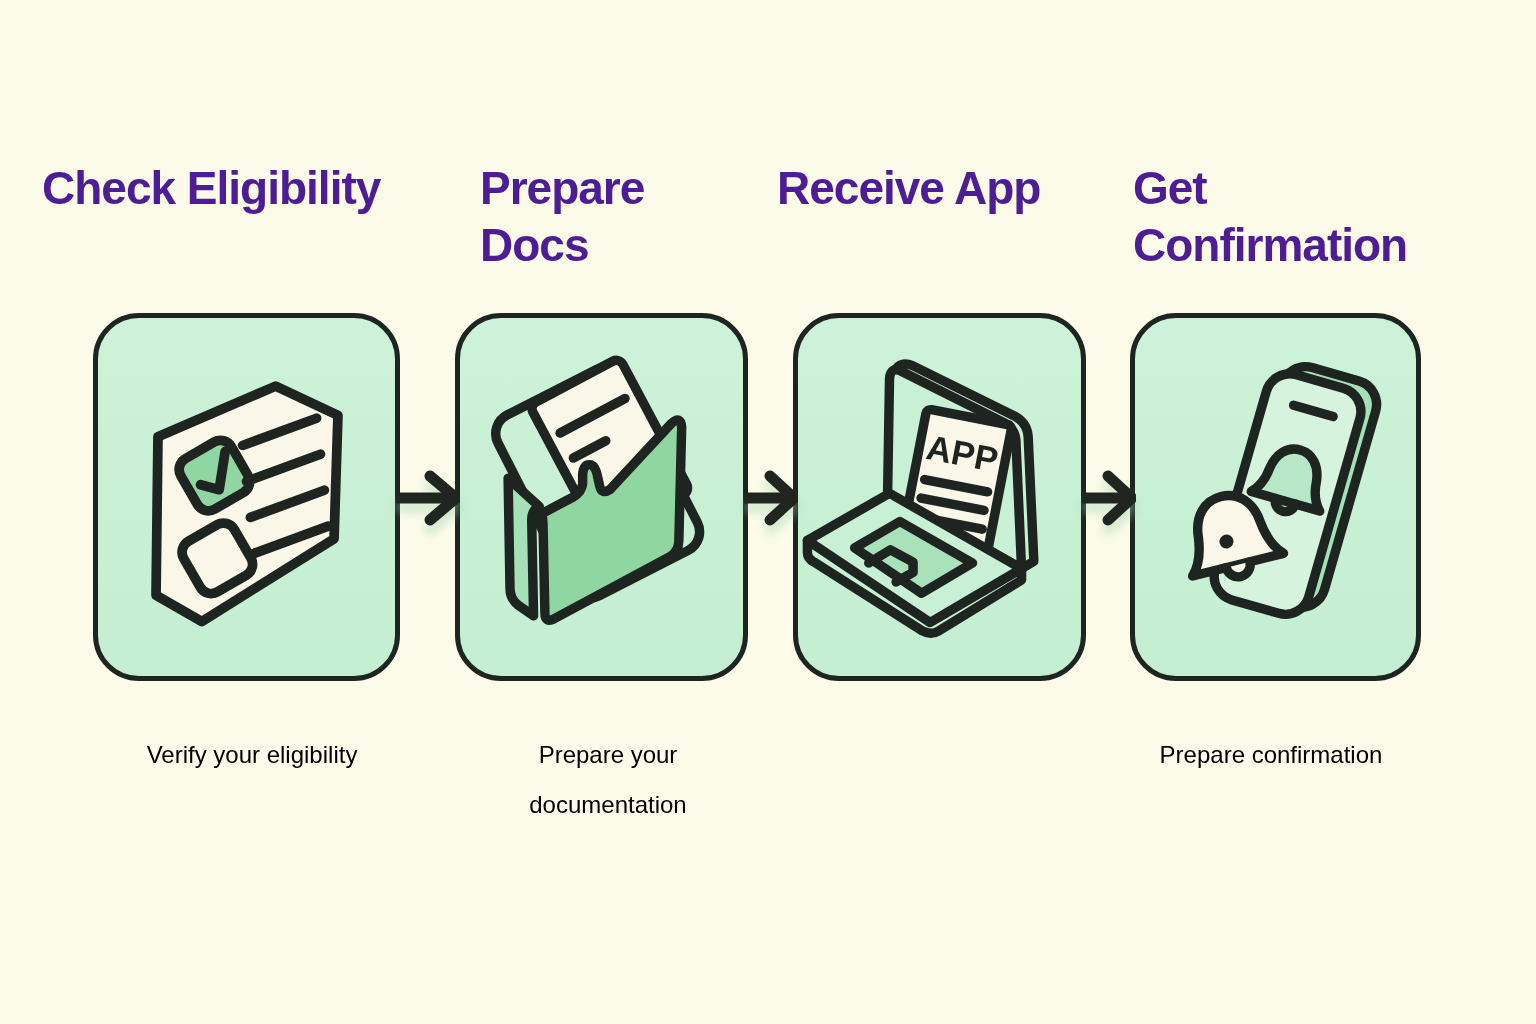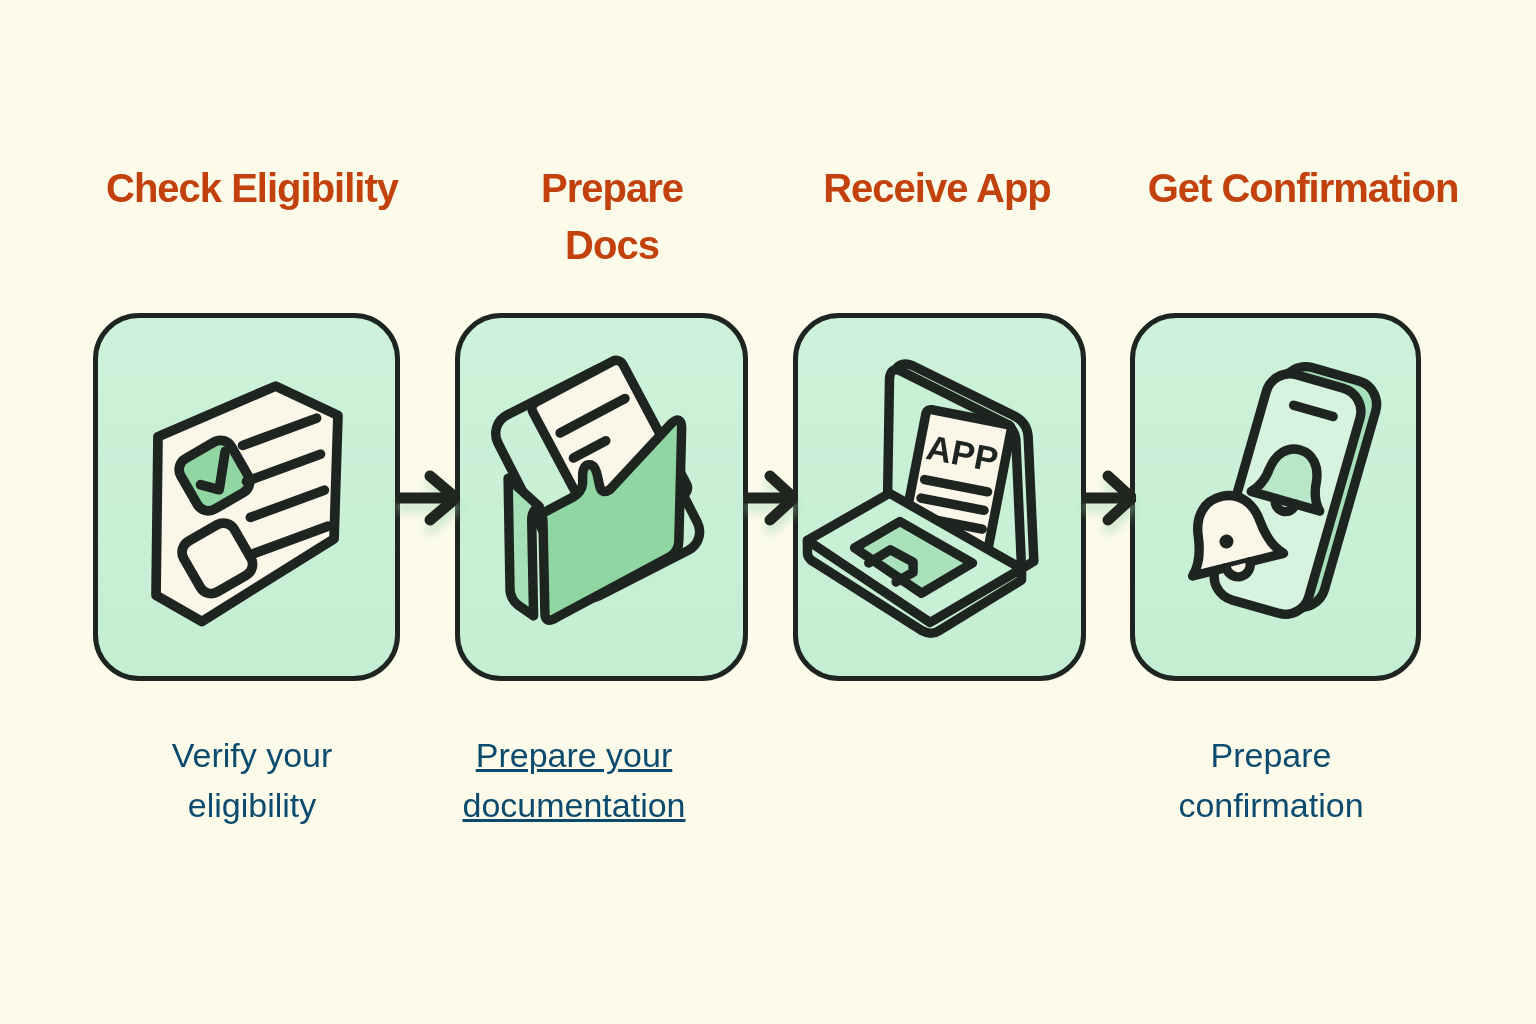--- a/index.html
+++ b/index.html
@@ -7,29 +7,29 @@
     width:1536px;height:1024px;
     background:#fcfbea;
     font-family:"Liberation Sans", sans-serif;
     position:relative;
     overflow:hidden;
   }
   .stage{position:absolute;inset:0;}
   .step-title{
     position:absolute;
     top:160px;
-    text-align:center;
+    text-align:left;
     font-weight:bold;
-    font-size:40px;
+    font-size:46px;
     line-height:57px;
     letter-spacing:-1px;
-    color:#c2410c;
+    color:#4c1d95;
   }
   .title-1{left:42px;width:420px;white-space:nowrap;}
-  .title-2{left:492px;width:240px;}
+  .title-2{left:480px;width:240px;}
   .title-3{left:777px;width:320px;white-space:nowrap;}
   .title-4{left:1133px;width:340px;}
   .card{
     position:absolute;
     top:313px;height:368px;
     background:linear-gradient(180deg,#cdf2d9 0%,#c4eed1 100%);
     border:5px solid #1e2420;
     border-radius:46px;
     box-sizing:border-box;
   }
@@ -44,26 +44,26 @@
     filter:drop-shadow(0 9px 5px rgba(150,210,170,0.45));
   }
   .arrow-1{left:396px;width:64px;}
   .arrow-2{left:744px;width:54px;}
   .arrow-3{left:1082px;width:54px;}
   .step-subtitle{
     position:absolute;
     top:730px;
     width:280px;
     text-align:center;
-    font-size:34px;
+    font-size:24px;
     line-height:50px;
-    color:#0c4a6e;
+    color:#000000;
   }
   .subtitle-1{left:112px;}
-  .subtitle-2{left:434px;text-decoration:underline;}
+  .subtitle-2{left:468px;}
   .subtitle-3{left:801px;}
   .subtitle-4{left:1131px;}
   .icon-stroke{stroke:#1e2420;stroke-width:10;stroke-linejoin:round;stroke-linecap:round;}
   svg text{
     font-family:"Liberation Sans", sans-serif;
     font-weight:bold;
   }
 </style>
 </head>
 <body>

